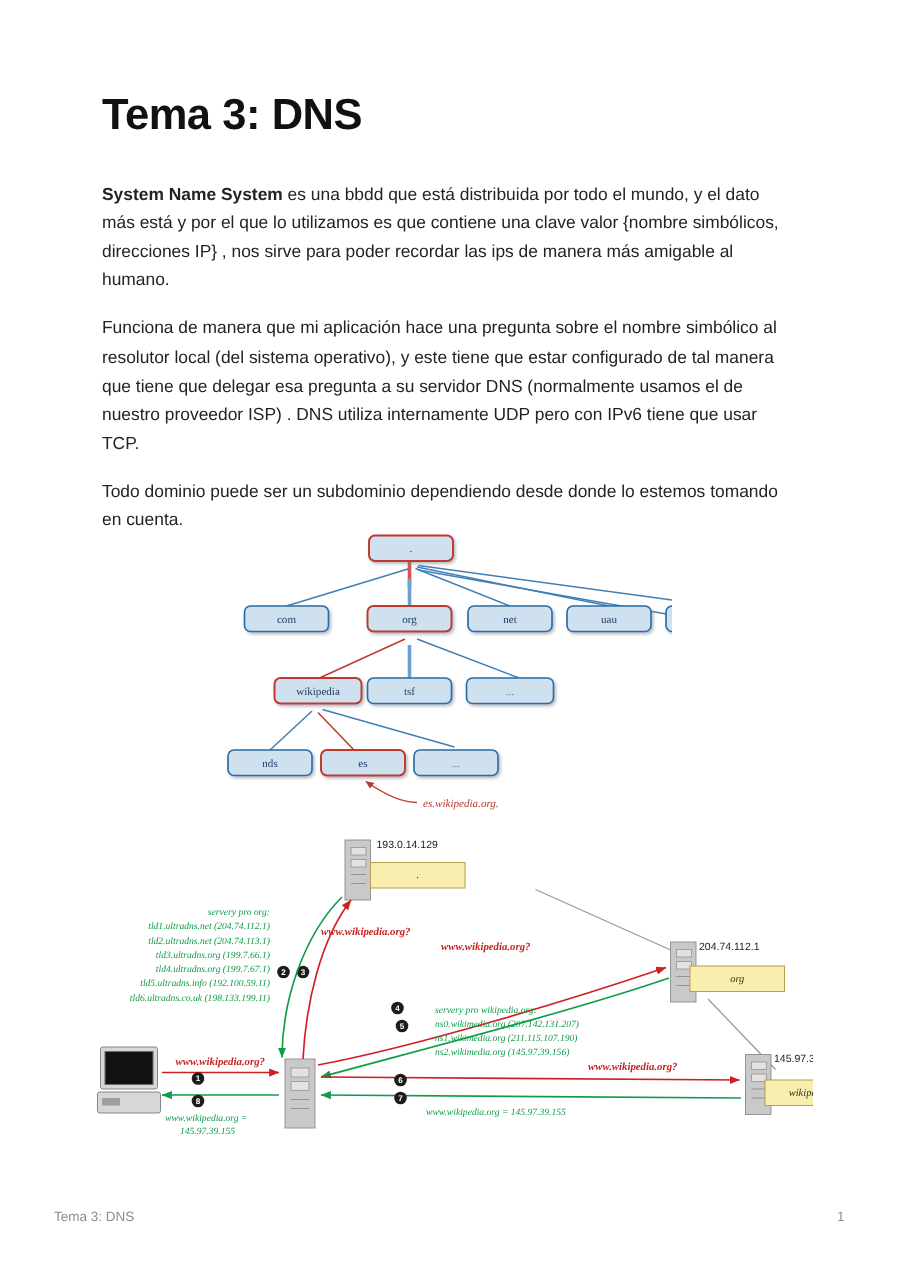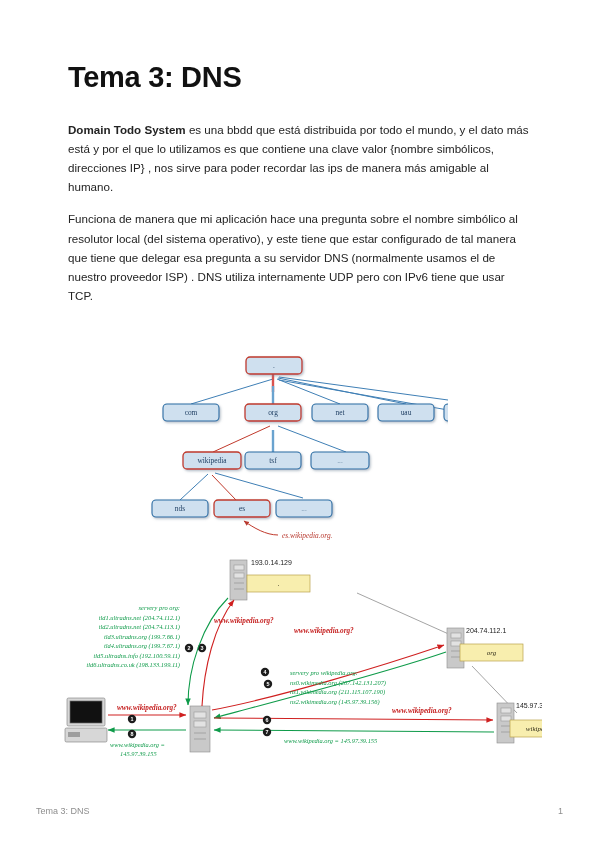--- a/index.html
+++ b/index.html
@@ -168,24 +168,25 @@
 </style>
 </head>
 <body>
 
 <div class="page">
 
   <div class="content">
 
     <h1 class="doc-title">Tema 3: DNS</h1>
 
-    <p class="para"><b>Domain Todo System</b><span> es una bbdd que está distribuida por todo el mundo, y el dato más está y por el que lo utilizamos es que contiene una clave valor {nombre simbólicos, direcciones IP} , nos sirve para poder recordar las ips de manera más amigable al humano.</span></p>
+    <p class="para"><b>System Name System</b><span> es una bbdd que está distribuida por todo el mundo, y el dato más está y por el que lo utilizamos es que contiene una clave valor {nombre simbólicos, direcciones IP} , nos sirve para poder recordar las ips de manera más amigable al humano.</span></p>
 
     <p class="para">Funciona de manera que mi aplicación hace una pregunta sobre el nombre simbólico al resolutor local (del sistema operativo), y este tiene que estar configurado de tal manera que tiene que delegar esa pregunta a su servidor DNS (normalmente usamos el de nuestro proveedor ISP) . DNS utiliza internamente UDP pero con IPv6 tiene que usar TCP.</p>
 
+    <p class="para">Todo dominio puede ser un subdominio dependiendo desde donde lo estemos tomando en cuenta.</p>
 
   </div>
 
   <div class="fig-tree">
     <svg width="330" height="196" viewBox="0 0 330 196" xmlns="http://www.w3.org/2000/svg">
       <defs>
         <filter id="nshadow" x="-30%" y="-30%" width="180%" height="180%">
           <feDropShadow dx="1.2" dy="1.4" stdDeviation="0.9" flood-color="#6b7f92" flood-opacity="0.5"></feDropShadow>
         </filter>
         <marker id="redarrow" markerWidth="6" markerHeight="6" refX="5" refY="3" orient="auto">

